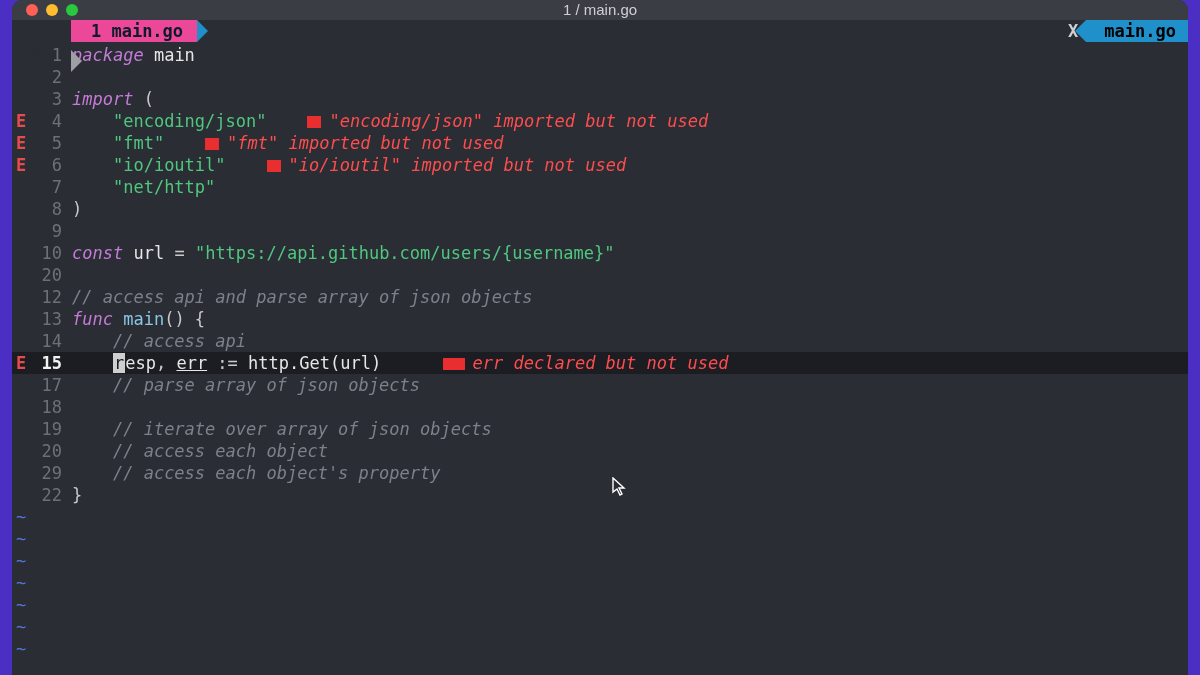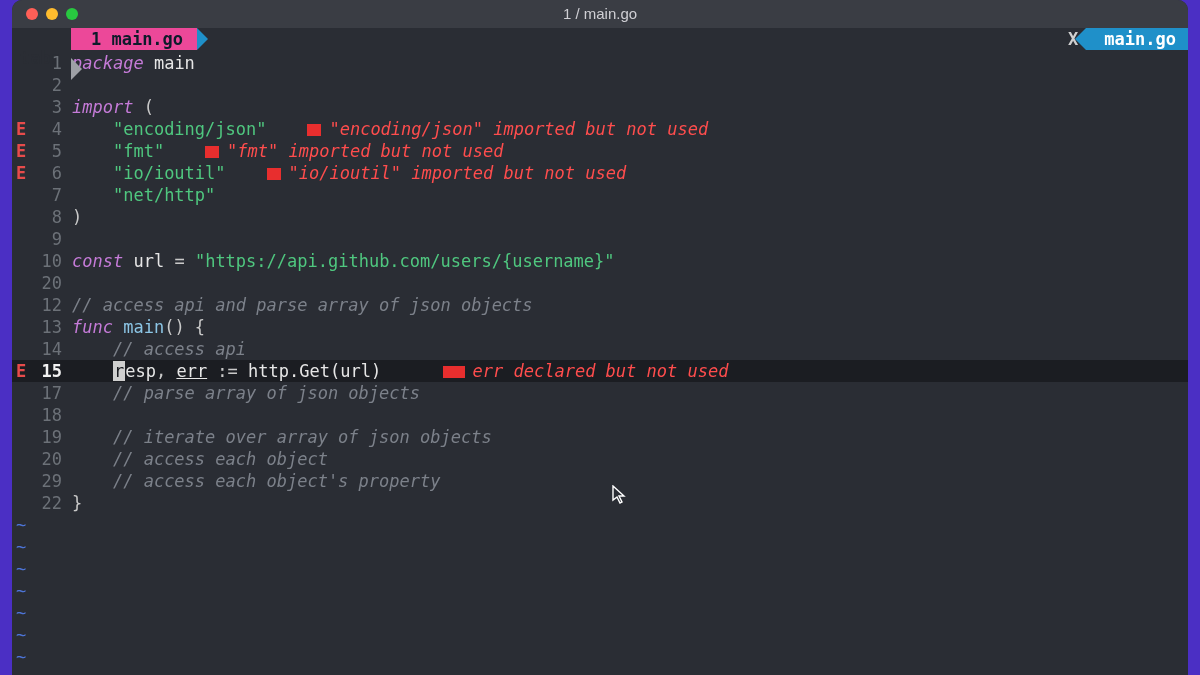--- a/index.html
+++ b/index.html
@@ -12,21 +12,21 @@
     color: #c9c9c9;
   }
   .window {
     position: absolute;
     left: 12px; right: 12px; top: 0; bottom: 0;
     background: #2a2d34;
     border-radius: 10px 10px 0 0;
     overflow: hidden;
   }
   .titlebar {
-    height: 28px;
+    height: 20px;
     background: #3a3d44;
     display: flex;
     align-items: center;
     position: relative;
   }
   .traffic { display: flex; gap: 8px; padding-left: 14px; }
   .dot { width: 12px; height: 12px; border-radius: 50%; }
   .dot.red { background: #ff5f57; }
   .dot.yellow { background: #febc2e; }
   .dot.green { background: #28c840; }
@@ -86,21 +86,21 @@
     display: flex;
     align-items: stretch;
   }
   .tab-close {
     color: #d0d0d0;
     display: flex; align-items: center;
     padding: 0 8px;
   }
   .tab-right-name {
     background: #1f90c9;
-    color: #ffffff;
+    color: #000000;
     padding: 0 12px 0 18px;
     display: flex; align-items: center;
     position: relative;
   }
   .tab-right-name::before {
     content: "";
     position: absolute;
     left: -11px; top: 0;
     border-right: 11px solid #1f90c9;
     border-top: 11px solid transparent;

